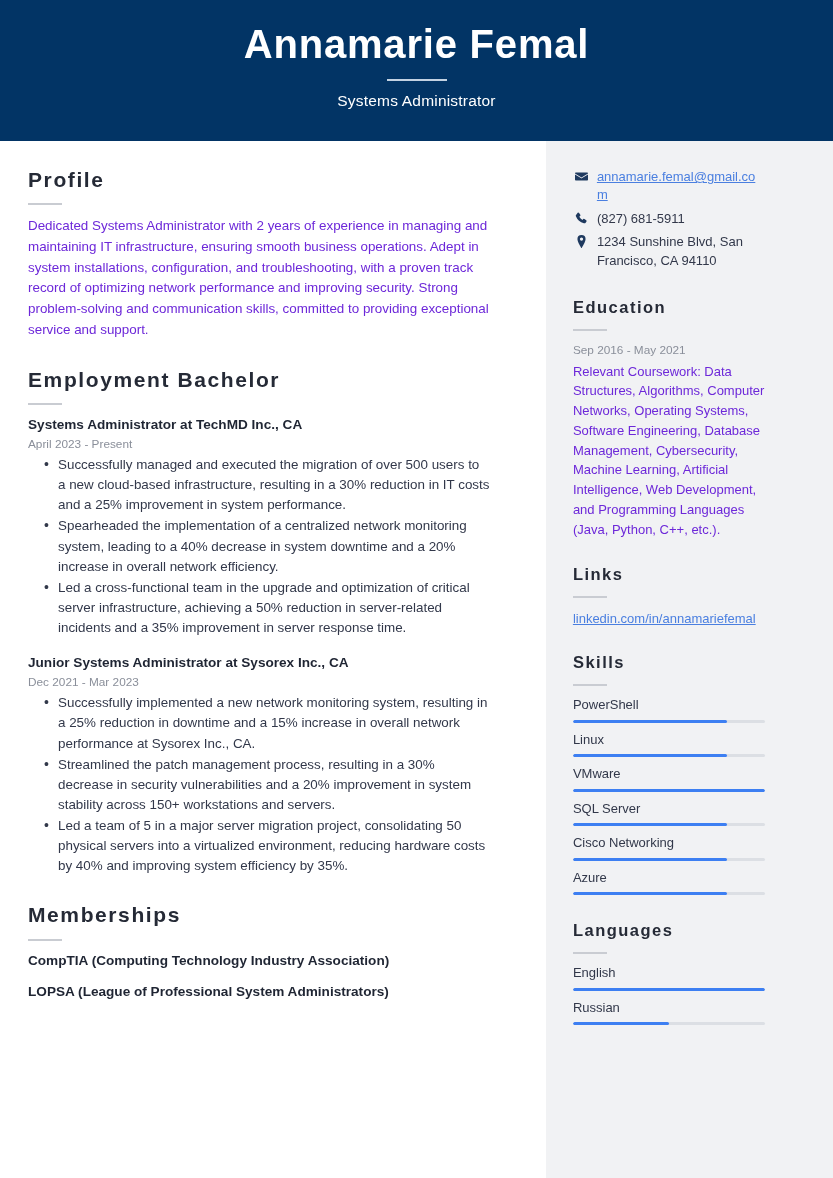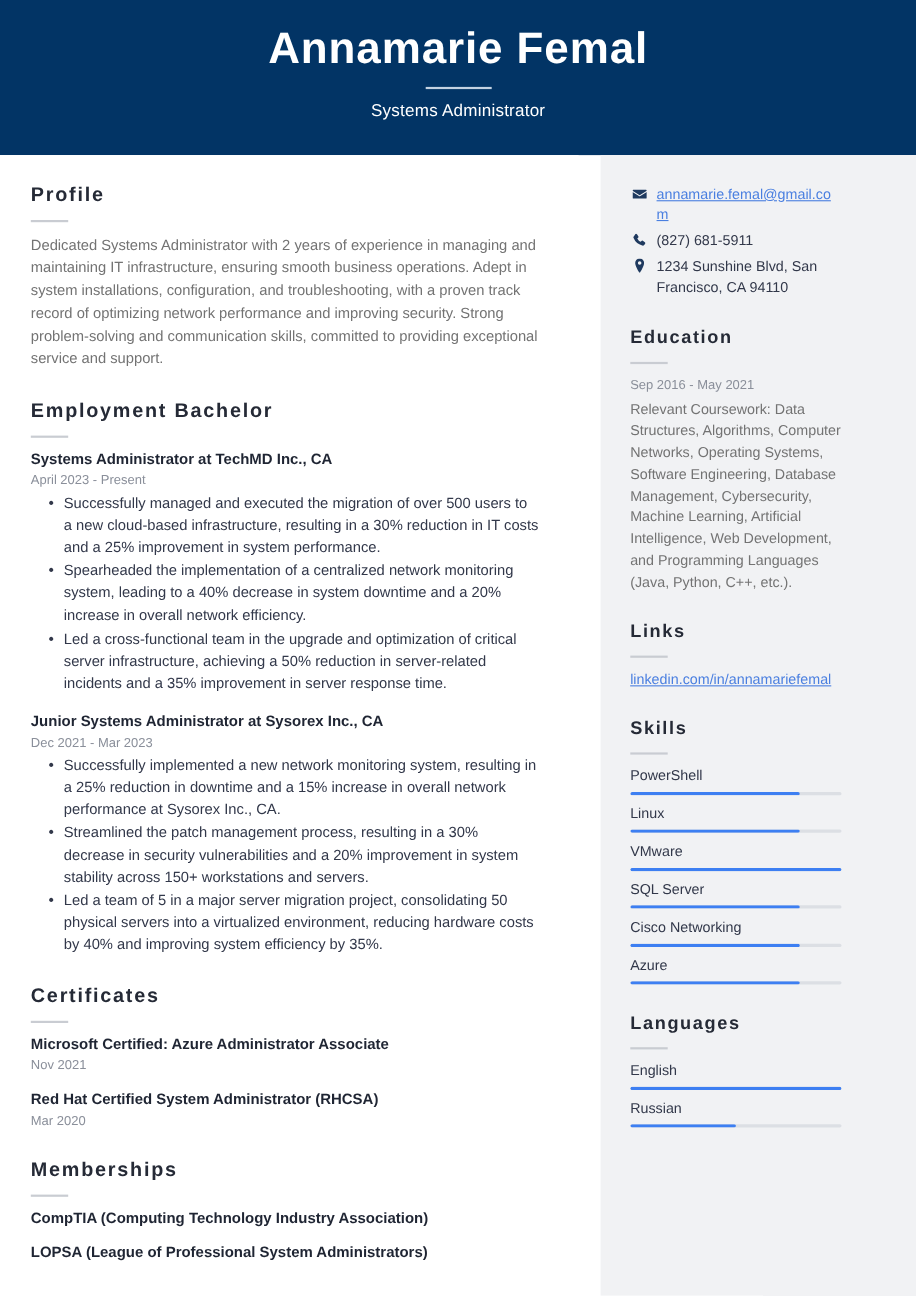--- a/index.html
+++ b/index.html
@@ -69,38 +69,38 @@
     width: 293px;
     box-sizing: border-box;
     padding: 27px 68px 0 27px;
     background: #f1f2f4;
     margin-left: 20px;
   }
 
   
   .section { margin-bottom: 26px; }
   .section-title {
-    font-size: 18px;
+    font-size: 21px;
     font-weight: bold;
     letter-spacing: 1.6px;
     color: #252a36;
     margin: 0;
     line-height: 1.2;
   }
   .side-col .section-title { font-size: 16.5px; letter-spacing: 1.5px; }
   .title-rule {
     width: 34px;
     height: 2px;
     background: #c9ccd2;
     margin: 11px 0 11px 0;
   }
   .body-text {
     font-size: 13.4px;
     line-height: 1.55;
-    color: #737373;
+    color: #6d28d9;
     margin: 0;
   }
   .side-col .body-text { font-size: 13px; line-height: 1.52; }
 
   
   .entry { margin-bottom: 16px; }
   .entry:last-child { margin-bottom: 0; }
   .entry-title {
     font-size: 13.6px;
     font-weight: bold;
@@ -233,33 +233,20 @@
           <div class="entry-title">Junior Systems Administrator at Sysorex Inc., CA</div>
           <div class="entry-date">Dec 2021 - Mar 2023</div>
           <ul class="bullets">
             <li>Successfully implemented a new network monitoring system, resulting in a 25% reduction in downtime and a 15% increase in overall network performance at Sysorex Inc., CA.</li>
             <li>Streamlined the patch management process, resulting in a 30% decrease in security vulnerabilities and a 20% improvement in system stability across 150+ workstations and servers.</li>
             <li>Led a team of 5 in a major server migration project, consolidating 50 physical servers into a virtualized environment, reducing hardware costs by 40% and improving system efficiency by 35%.</li>
           </ul>
         </div>
       </div>
 
-      <div class="section">
-        <h2 class="section-title">Certificates</h2>
-        <div class="title-rule"></div>
-
-        <div class="cert-entry">
-          <div class="entry-title">Microsoft Certified: Azure Administrator Associate</div>
-          <div class="entry-date">Nov 2021</div>
-        </div>
-        <div class="cert-entry">
-          <div class="entry-title">Red Hat Certified System Administrator (RHCSA)</div>
-          <div class="entry-date">Mar 2020</div>
-        </div>
-      </div>
 
       <div class="section">
         <h2 class="section-title">Memberships</h2>
         <div class="title-rule"></div>
         <div class="member-entry">CompTIA (Computing Technology Industry Association)</div>
         <div class="member-entry">LOPSA (League of Professional System Administrators)</div>
       </div>
 
     </div>
 

